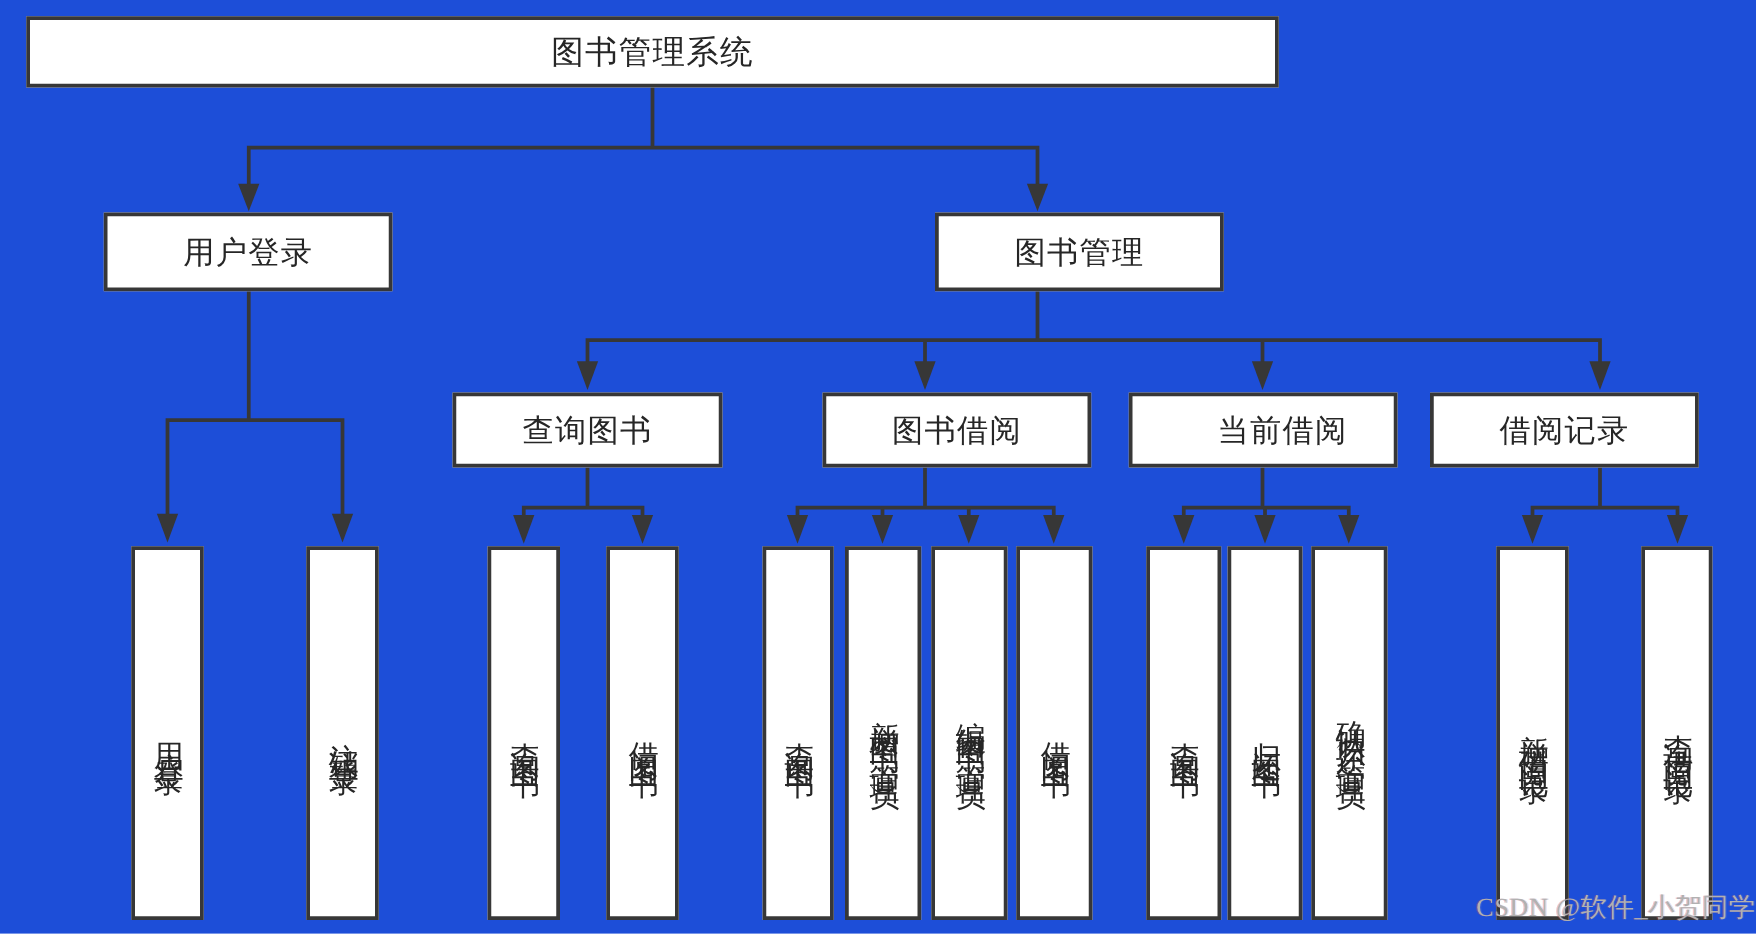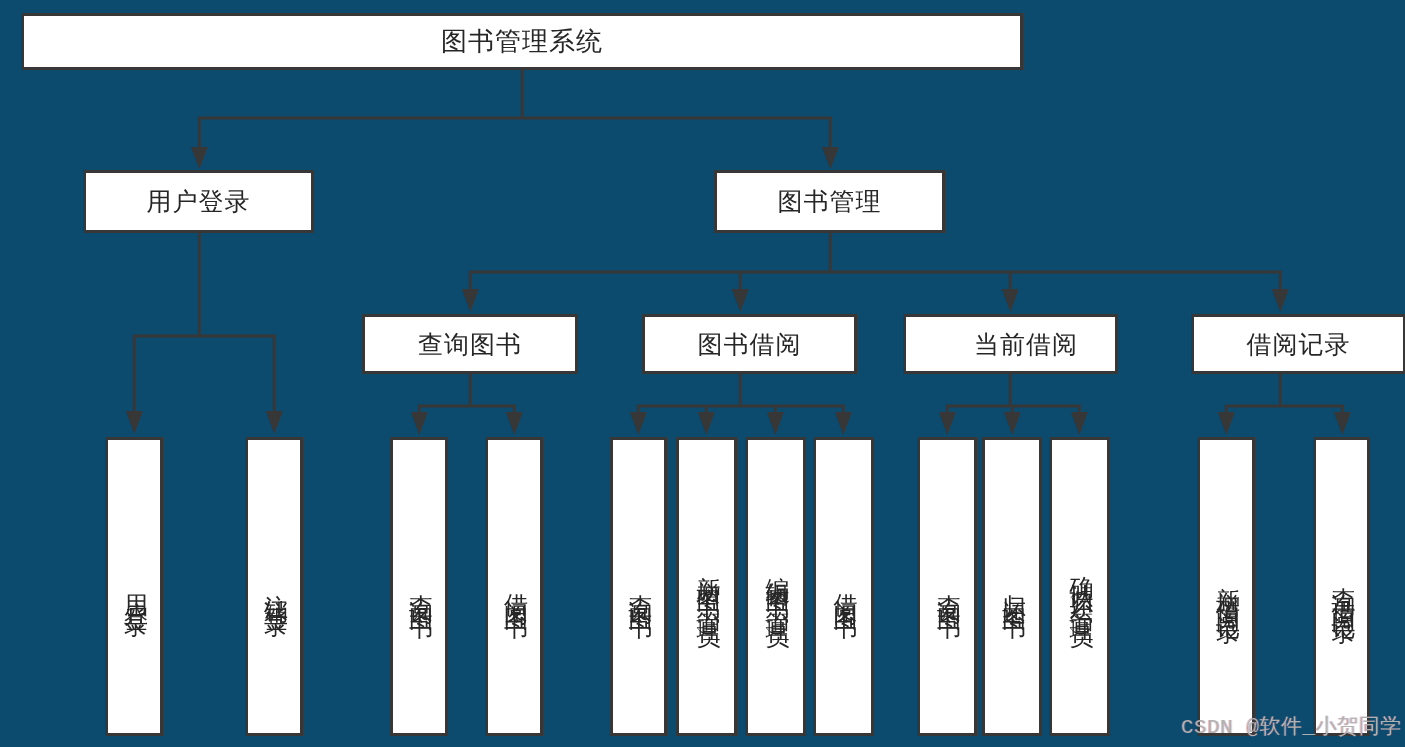--- a/index.html
+++ b/index.html
@@ -1,21 +1,21 @@
 <!DOCTYPE html>
 <html><head>
 <meta charset="utf-8">
 <style>
   html, body { margin: 0; padding: 0; background: #ffffff; }
   #stage {
     position: relative;
     width: 1405px;
     height: 747px;
-    background: #0c4a6e;
-    font-family: Liberation Mono, monospace;
+    background: #1d4ed8;
+    font-family: Liberation Serif, serif;
     overflow: hidden;
   }
   #wires { position: absolute; left: 0; top: 0; z-index: 0; }
   .node {
     position: absolute;
     box-sizing: border-box;
     background: #ffffff;
     border: 3px solid #373737;
     color: #262626;
     display: flex;
@@ -95,26 +95,26 @@
       <polygon points="1070.5,412 1087.5,412 1079,435"></polygon>
 
       <polygon points="1217.5,412 1234.5,412 1226,435"></polygon>
       <polygon points="1333.5,412 1350.5,412 1342,435"></polygon>
     </g>
   </svg>
 
   <div class="node h1node" style="left:21px; top:13px; width:1002px; height:57px;">图书管理系统</div>
 
   <div class="node h2node" style="left:83px; top:170px; width:231px; height:63px;">用户登录</div>
-  <div class="node h2node" style="left:714px; top:170px; width:231px; height:63px;">图书管理</div>
+  <div class="node h2node" style="left:748px; top:170px; width:231px; height:63px;">图书管理</div>
 
   <div class="node h3node" style="left:362px; top:314px; width:216px; height:60px;">查询图书</div>
-  <div class="node h3node" style="left:642px; top:314px; width:215px; height:60px;">图书借阅</div>
+  <div class="node h3node" style="left:658px; top:314px; width:215px; height:60px;">图书借阅</div>
   <div class="node h3node" style="left:903px; top:314px; width:215px; height:60px;padding-left:31px;">当前借阅</div>
-  <div class="node h3node" style="left:1191px; top:314px; width:215px; height:60px;">借阅记录</div>
+  <div class="node h3node" style="left:1144px; top:314px; width:215px; height:60px;">借阅记录</div>
 
   <div class="node vnode" style="left:105px; top:437px; width:58px; height:299px;">用户登录</div>
   <div class="node vnode" style="left:245px; top:437px; width:58px; height:299px;">注销登录</div>
 
   <div class="node vnode" style="left:390px; top:437px; width:58px; height:299px;">查询图书</div>
   <div class="node vnode" style="left:485px; top:437px; width:58px; height:299px;">借阅图书</div>
 
   <div class="node vnode" style="left:610px; top:437px; width:57px; height:299px;">查询图书</div>
   <div class="node vnode" style="left:676px; top:437px; width:61px; height:299px;">新增图书（管理员）</div>
   <div class="node vnode" style="left:745px; top:437px; width:61px; height:299px;">编辑图书（管理员）</div>

